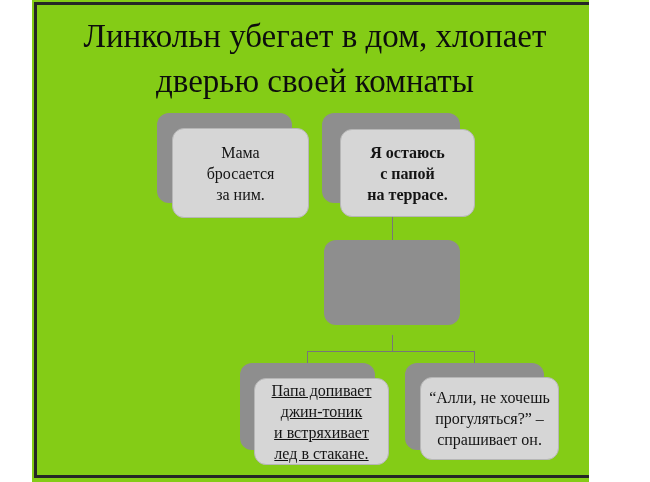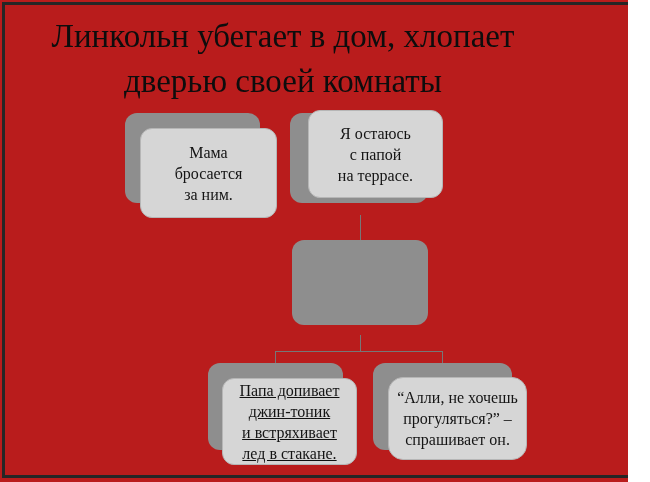--- a/index.html
+++ b/index.html
@@ -2,26 +2,27 @@
 <html><head>
 <meta charset="utf-8">
 <style>
   html, body {
     margin: 0;
     padding: 0;
     background: #ffffff;
   }
   .page {
     position: relative;
-    width: 628px;
+    width: 557px;
     height: 482px;
-    background: #b91c1c;
+    background: #84cc16;
     font-family: "Liberation Serif", "DejaVu Serif", serif;
     color: #111111;
     overflow: hidden;
+    margin-left: 32px;
   }
   .frame {
     position: absolute;
     left: 2px;
     top: 2px;
     width: 645px;
     height: 476px;
     box-sizing: border-box;
     border: 3px solid #262626;
   }
@@ -62,27 +63,27 @@
   }
   .line {
     position: absolute;
     background: #777777;
     z-index: 1;
   }
   
   .c1s { left: 125px; top: 113px; width: 135px; height: 90px; }
   .c1f { left: 140px; top: 128px; width: 137px; height: 90px; }
   .c2s { left: 290px; top: 113px; width: 138px; height: 90px; }
-  .c2f { left: 308px; top: 110px; width: 135px; height: 88px; }
+  .c2f { left: 308px; top: 129px; width: 135px; height: 88px; font-weight: bold; }
   .c3s { left: 292px; top: 240px; width: 136px; height: 85px; }
   .c3f { left: 308px; top: 255px; width: 135px; height: 80px; }
   .c4s { left: 208px; top: 363px; width: 135px; height: 87px; }
   .c4f { left: 222px; top: 378px; width: 135px; height: 87px; text-decoration: underline; }
   .c5s { left: 373px; top: 363px; width: 139px; height: 87px; }
-  .c5f { left: 388px; top: 377px; width: 139px; height: 83px; border-radius: 15px; }
+  .c5f { left: 388px; top: 377px; width: 139px; height: 83px; }
   
   .lnA { left: 360px; top: 215px; width: 1px; height: 25px; }
   .lnB { left: 360px; top: 335px; width: 1px; height: 16px; }
   .lnC { left: 275px; top: 351px; width: 168px; height: 1px; }
   .lnD { left: 275px; top: 352px; width: 1px; height: 11px; }
   .lnE { left: 442px; top: 352px; width: 1px; height: 11px; }
 </style>
 </head>
 <body>
 

